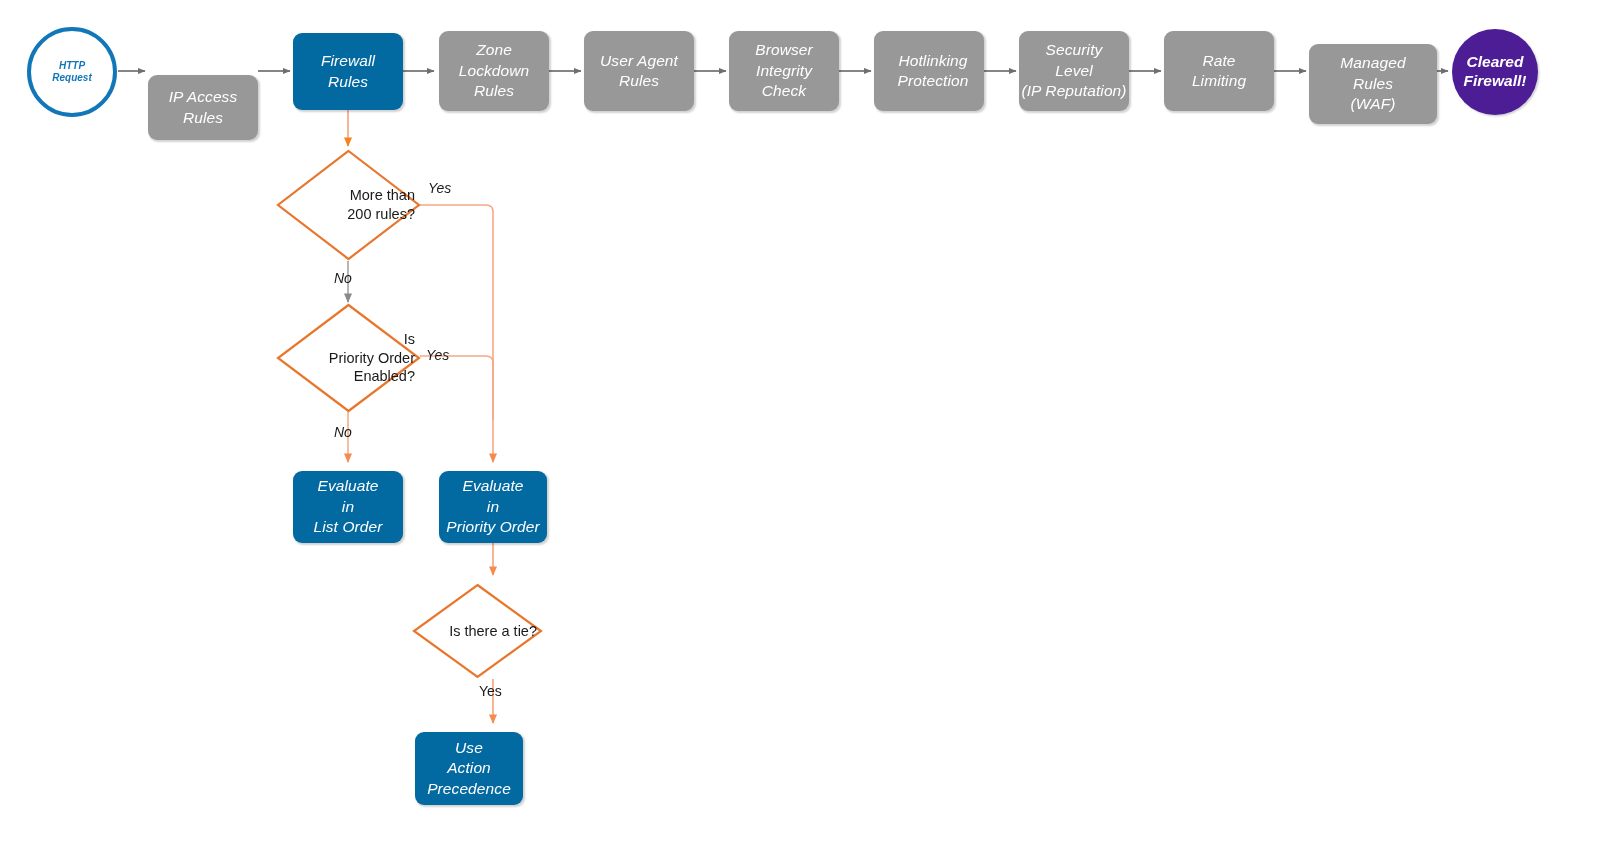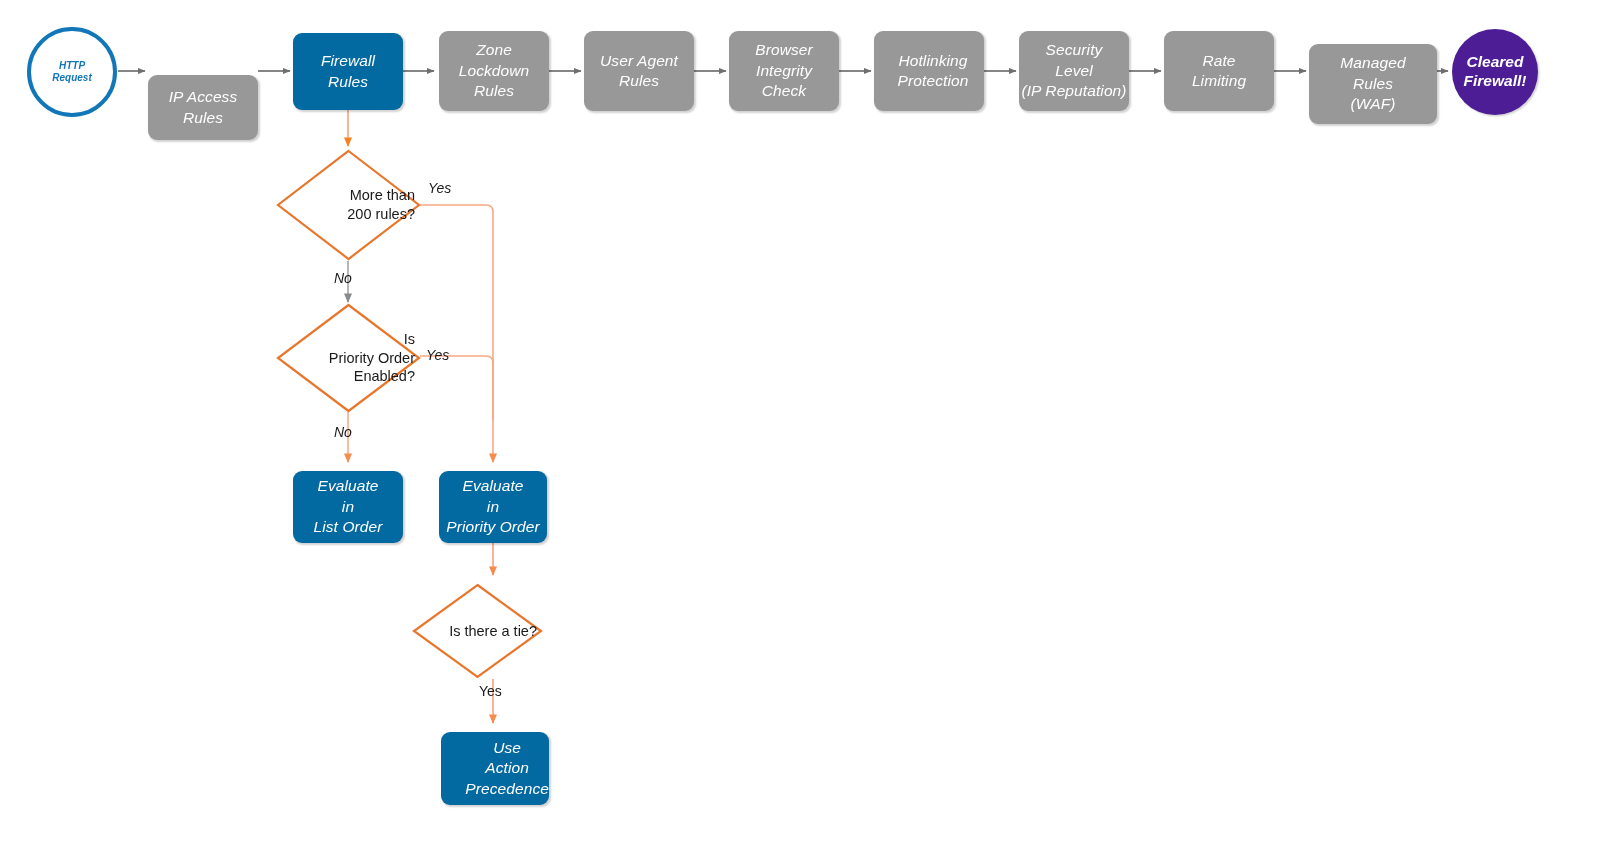--- a/index.html
+++ b/index.html
@@ -250,21 +250,21 @@
       <span>Evaluate</span><br><span>in</span><br><span>List Order</span>
     </span>
   </div>
 
   <div class="node proc orange" style="left:439px; top:471px; width:108px; height:72px;">
     <span>
       <span>Evaluate</span><br><span>in</span><br><span>Priority Order</span>
     </span>
   </div>
 
-  <div class="node proc orange" style="left:441px; top:732px; width:108px; height:73px;justify-content:flex-end;">
+  <div class="node proc orange" style="left:415px; top:732px; width:108px; height:73px;">
     <span>
       <span>Use</span><br><span>Action</span><br><span>Precedence</span>
     </span>
   </div>
 
   <div class="edge-label" style="left:428px; top:180px;">Yes</div>
   <div class="edge-label" style="left:334px; top:270px;">No</div>
   <div class="edge-label" style="left:426px; top:347px;">Yes</div>
   <div class="edge-label" style="left:334px; top:424px;">No</div>
   <div class="edge-label plain" style="left:479px; top:683px;">Yes</div>

